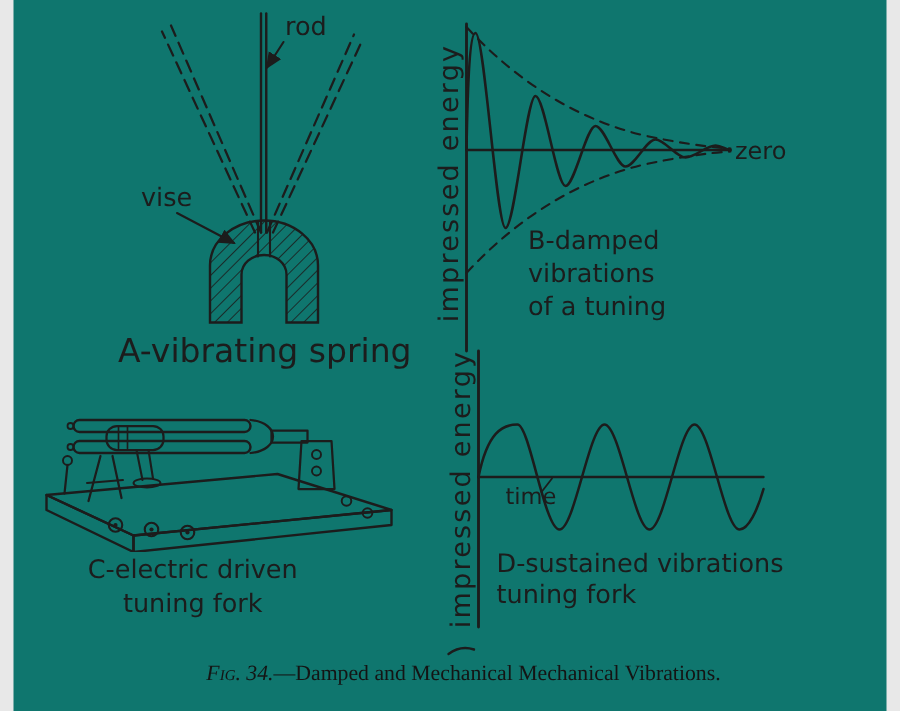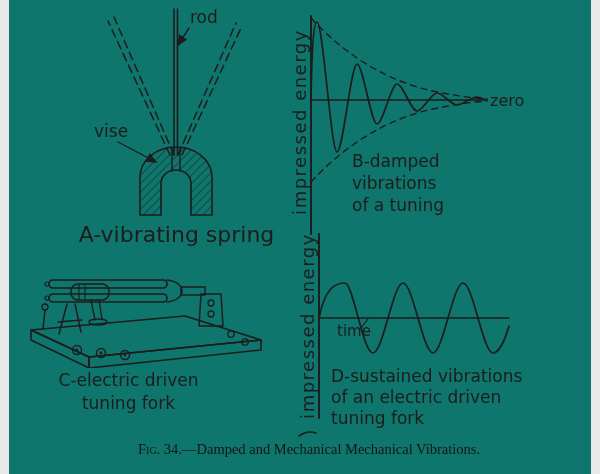--- a/index.html
+++ b/index.html
@@ -13,21 +13,21 @@
   .hand{font-family:"DejaVu Sans",sans-serif;color:#1c1c1c;}
   .caption-a{left:50px;top:222px;width:235px;text-align:center;font-size:22px;}
   .caption-b{left:343px;top:150px;width:155px;font-size:17px;line-height:22px;}
   .caption-c{left:12px;top:369px;width:215px;text-align:center;font-size:17px;line-height:23px;}
   .caption-d{left:322px;top:366px;width:195px;text-align:left;font-size:17px;line-height:21px;}
   .yaxis-label{font-size:18px;letter-spacing:1.5px;text-align:center;transform:rotate(-90deg);}
   .yaxis-b{left:181px;top:111px;width:220px;height:22px;}
   .yaxis-d{left:199px;top:315px;width:200px;height:22px;}
   .fig-caption{left:0;top:441px;width:600px;text-align:center;
     font-family:"Liberation Serif",serif;font-size:14.5px;color:#141414;}
-  .fig-caption .sc{font-variant:small-caps;}
+  .fig-caption .sc{font-variant:small-caps;font-style:italic;}
   svg{display:block;}
   svg text{font-family:"DejaVu Sans",sans-serif;fill:#1c1c1c;}
   .stroke{stroke:#1c1c1c;fill:none;stroke-linecap:round;stroke-linejoin:round;}
 </style>
 </head>
 <body>
 
 <div id="page">
 
   <svg class="abs" style="left:55px;top:5px;" width="225" height="215" viewBox="0 0 225 215">
@@ -163,21 +163,20 @@
     <path class="stroke" stroke-width="1.7" d="M10,90 C16,60 26,55 36,55 C44,55 54,125 64,125 C74,125 84,55 94,55
              C104,55 114,125 124,125 C134,125 144,55 154,55 C164,55 174,125 184,125
              C190,125 196,112 200,98"></path>
 
     <line class="stroke" x1="52" y1="100" x2="59" y2="91" stroke-width="1.2"></line>
     <text x="28" y="108" font-size="15">time</text>
   </svg>
 
   <div class="abs hand caption-d">
     <div>D-sustained vibrations</div>
-    <div>of an electric driven</div>
     <div>tuning fork</div>
   </div>
 
   <svg class="abs" style="left:288px;top:427px;" width="22" height="12" viewBox="0 0 22 12">
     <path class="stroke" stroke-width="1.6" d="M2,9 Q10,3 19,6"></path>
   </svg>
 
   <div class="abs fig-caption">
     <span class="sc">Fig. 34.</span><span>—Damped and Mechanical Mechanical Vibrations.</span>
   </div>

